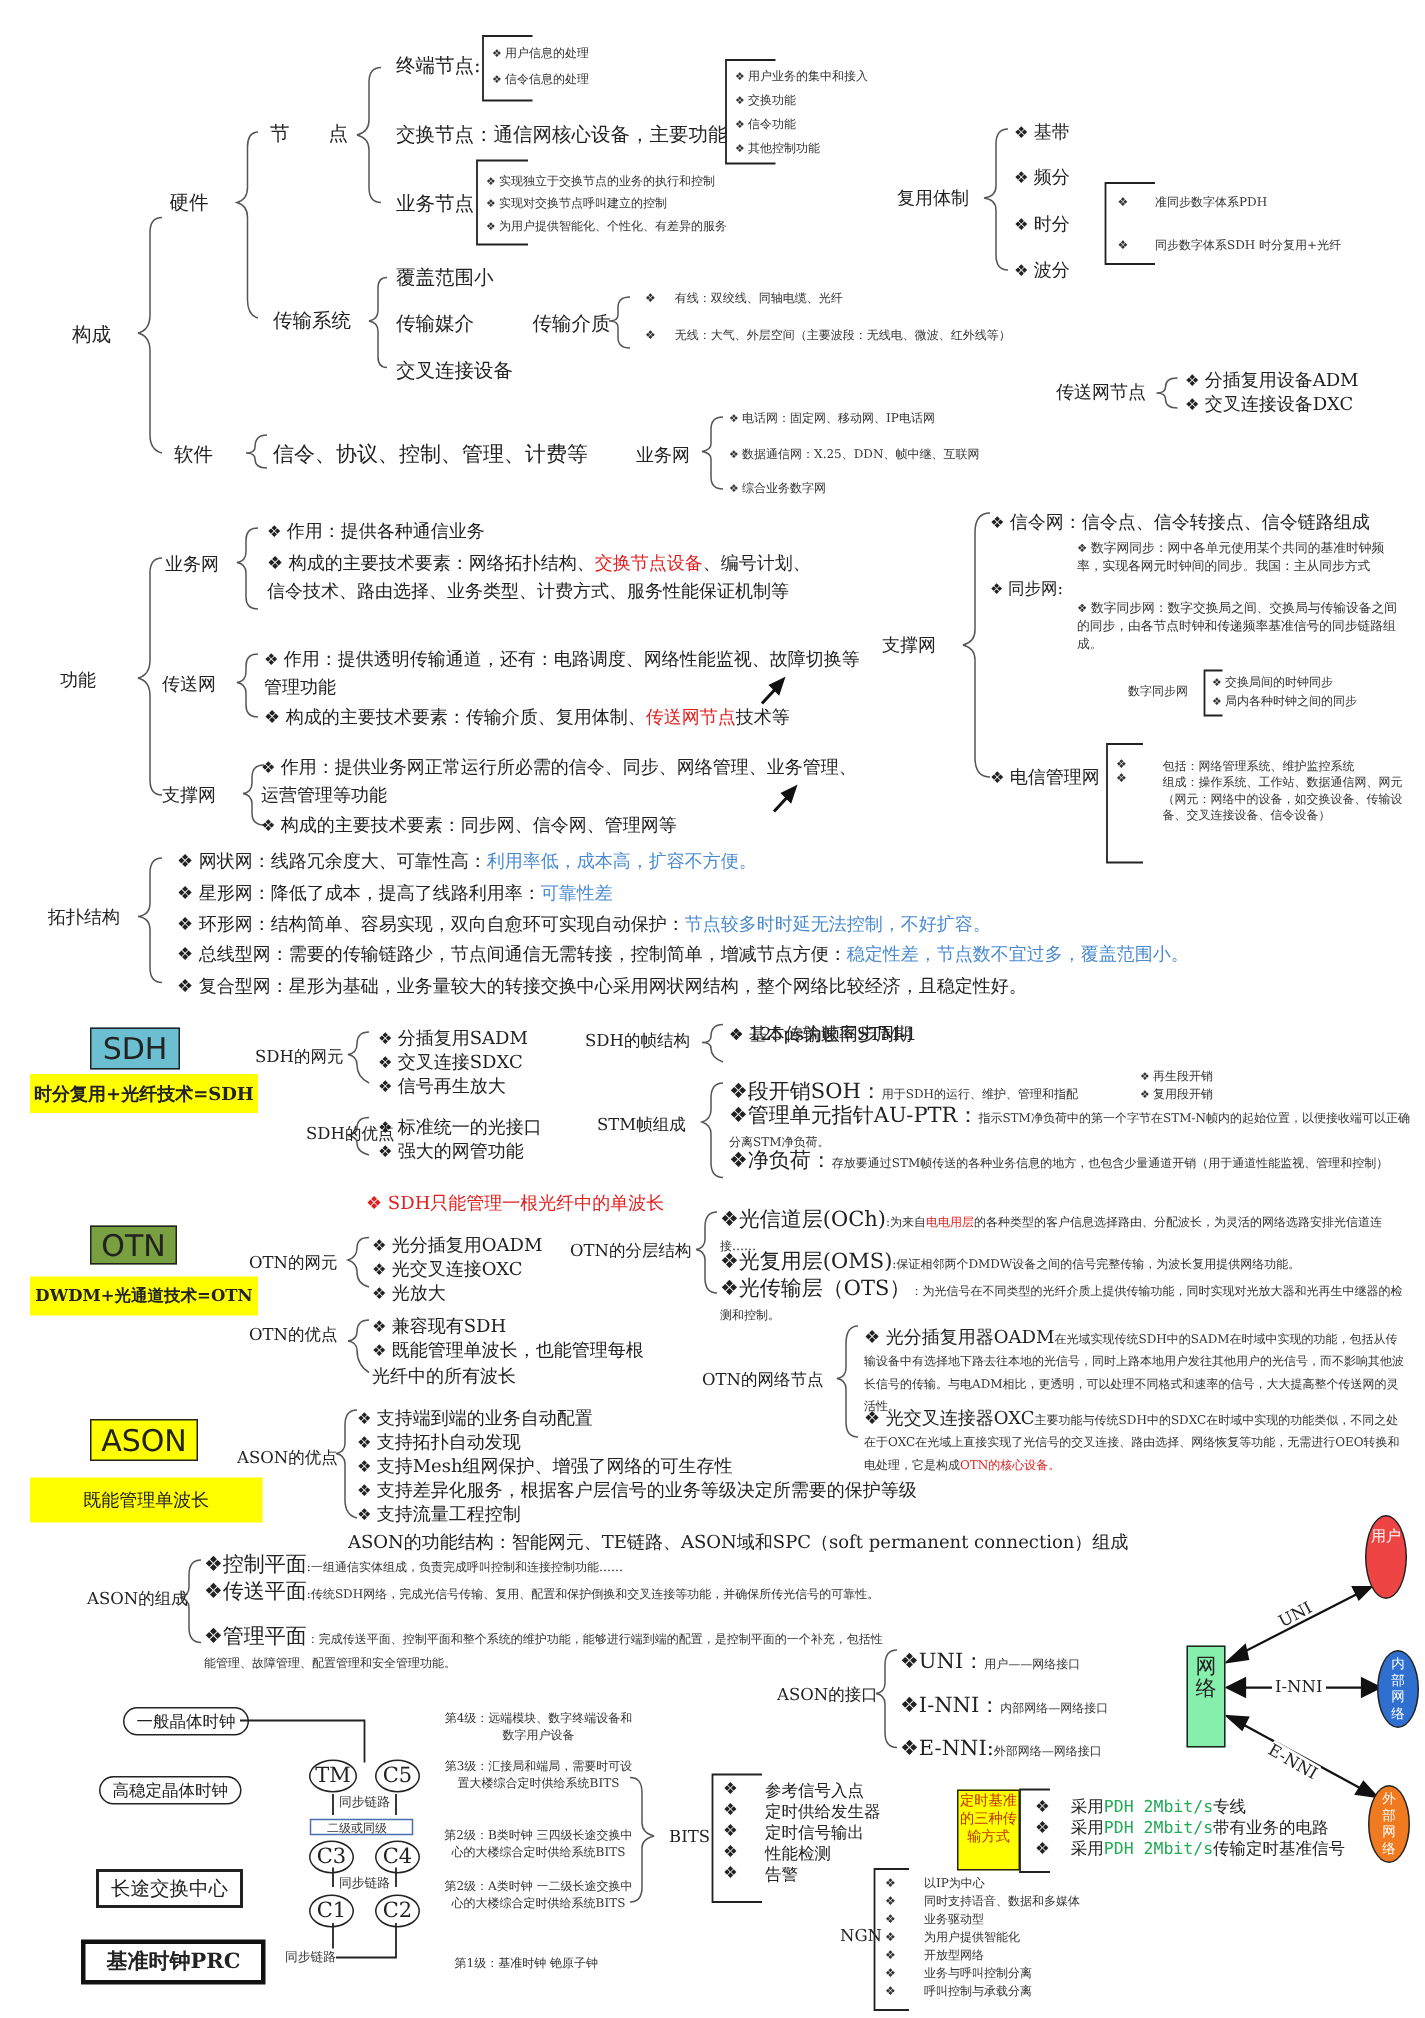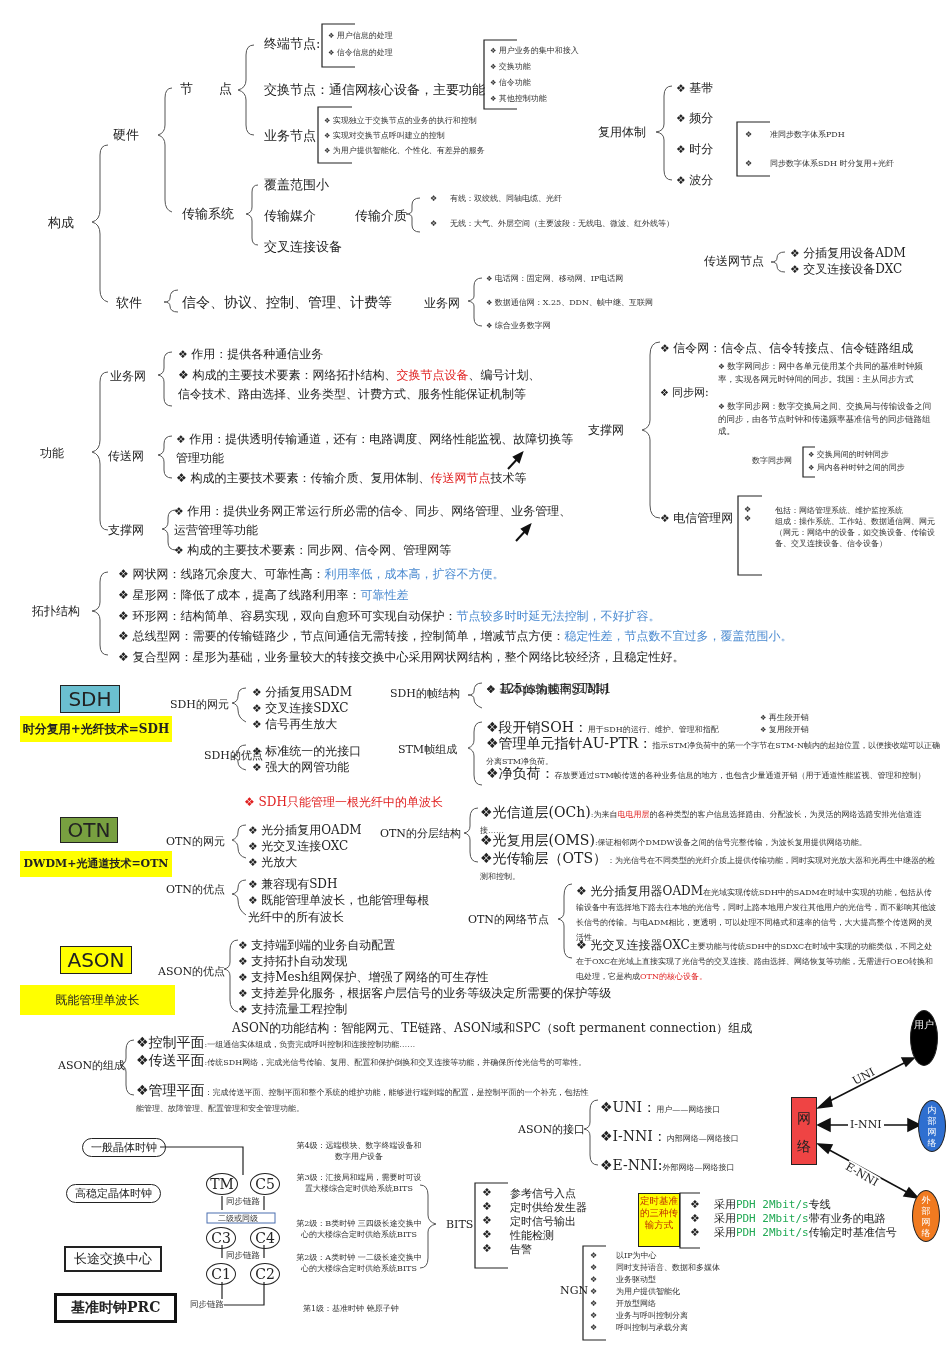--- a/index.html
+++ b/index.html
@@ -225,22 +225,22 @@
 <div class="a t12" style="left:232px;top:1020px;">ASON的功能结构：智能网元、TE链路、ASON域和SPC（soft permanent connection）组成</div>
 <div class="a t11" style="left:58px;top:1058px;">ASON的组成</div>
 <div class="a wrap" style="left:136px;top:1035px;width:460px;line-height:13px;"><span class="big">❖</span><span class="big">控制平面</span><span class="t8">:一组通信实体组成，负责完成呼叫控制和连接控制功能……</span></div>
 <div class="a wrap" style="left:136px;top:1053px;width:460px;line-height:13px;"><span class="big">❖</span><span class="big">传送平面</span><span class="t8">:传统SDH网络，完成光信号传输、复用、配置和保护倒换和交叉连接等功能，并确保所传光信号的可靠性。</span></div>
 <div class="a wrap" style="left:136px;top:1083px;width:460px;line-height:13px;"><span class="big">❖</span><span class="big">管理平面</span><span class="t8">：完成传送平面、控制平面和整个系统的维护功能，能够进行端到端的配置，是控制平面的一个补充，包括性能管理、故障管理、配置管理和安全管理功能。</span></div>
 <div class="a t11" style="left:518px;top:1122px;">ASON的接口</div>
 <div class="a" style="left:600px;top:1097px;"><span class="big">❖</span><span class="big">UNI：</span><span class="t8">用户——网络接口</span></div>
 <div class="a" style="left:600px;top:1126px;"><span class="big">❖</span><span class="big">I-NNI：</span><span class="t8">内部网络—网络接口</span></div>
 <div class="a" style="left:600px;top:1155px;"><span class="big">❖</span><span class="big">E-NNI:</span><span class="t8">外部网络—网络接口</span></div>
 
-<div class="a" style="left:791px;top:1097px;width:26px;height:68px;background:#ef4444;border:1px solid #222;font-size:14px;line-height:28px;text-align:center;padding-top:6px;box-sizing:border-box;white-space:normal;">网络</div>
-<div class="a" style="left:910px;top:1010px;width:28px;height:56px;border-radius:50%;background:#000000;border:1px solid #222;font-size:10px;line-height:12px;text-align:center;padding-top:8px;box-sizing:border-box;white-space:normal;color:#fff;">用户</div>
+<div class="a" style="left:791px;top:1097px;width:26px;height:68px;background:#86efac;border:1px solid #222;font-size:14px;line-height:15px;text-align:center;padding-top:6px;box-sizing:border-box;white-space:normal;">网络</div>
+<div class="a" style="left:910px;top:1010px;width:28px;height:56px;border-radius:50%;background:#ef4444;border:1px solid #222;font-size:10px;line-height:12px;text-align:center;padding-top:8px;box-sizing:border-box;white-space:normal;color:#fff;">用户</div>
 <div class="a" style="left:918px;top:1100px;width:28px;height:52px;border-radius:50%;background:#2f6fd0;border:1px solid #222;font-size:9px;line-height:11px;text-align:center;padding-top:4px;padding-left:7px;padding-right:7px;box-sizing:border-box;white-space:normal;color:#fff;">内部网络</div>
 <div class="a" style="left:912px;top:1190px;width:28px;height:52px;border-radius:50%;background:#f07a20;border:1px solid #222;font-size:9px;line-height:11px;text-align:center;padding-top:4px;padding-left:7px;padding-right:7px;box-sizing:border-box;white-space:normal;color:#fff;">外部网络</div>
 <div class="a t11" style="left:852px;top:1070px;transform:rotate(-28deg);">UNI</div>
 <div class="a t11" style="left:848px;top:1118px;background:#fff;padding:0 2px;">I-NNI</div>
 <div class="a t11" style="left:844px;top:1168px;transform:rotate(30deg);background:#fff;">E-NNI</div>
 
 <div class="a t11" style="left:82px;top:1138px;border:1.5px solid #222;border-radius:10px;padding:1px 8px;">一般晶体时钟</div>
 <div class="a t11" style="left:66px;top:1184px;border:1.5px solid #222;border-radius:10px;padding:1px 8px;">高稳定晶体时钟</div>
 <div class="a" style="left:64px;top:1246px;border:2px solid #222;padding:2px 8px;font-size:13px;">长途交换中心</div>
 <div class="a" style="left:54px;top:1293px;border:3px solid #111;padding:3px 14px;font-size:14px;font-weight:bold;">基准时钟PRC</div>

